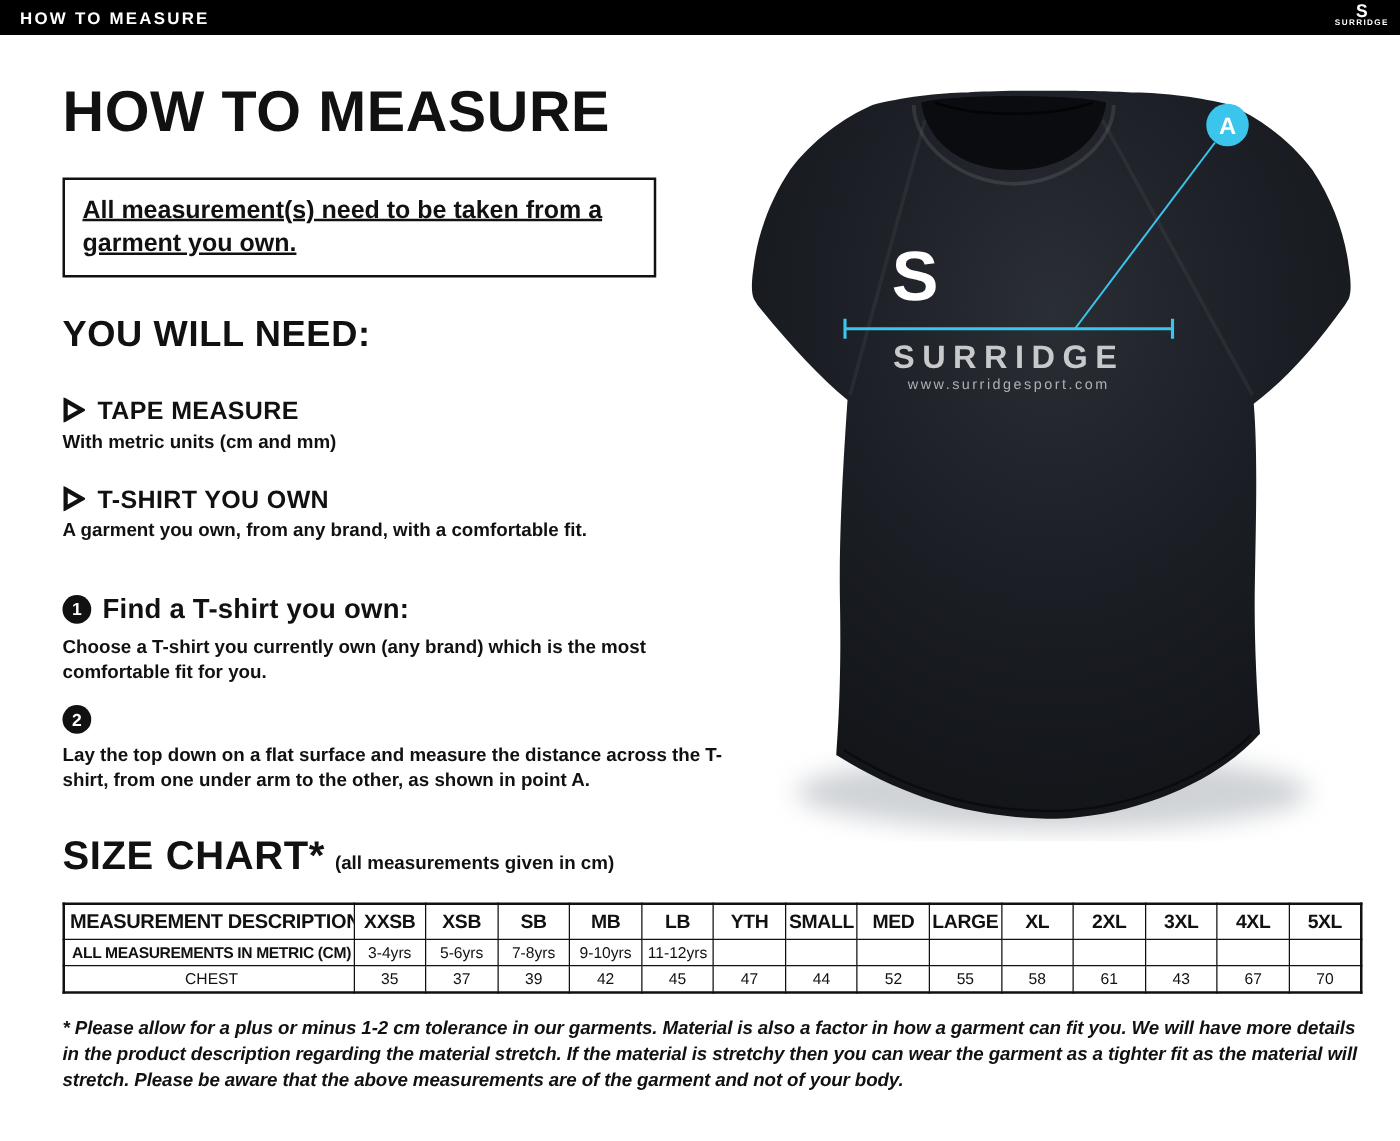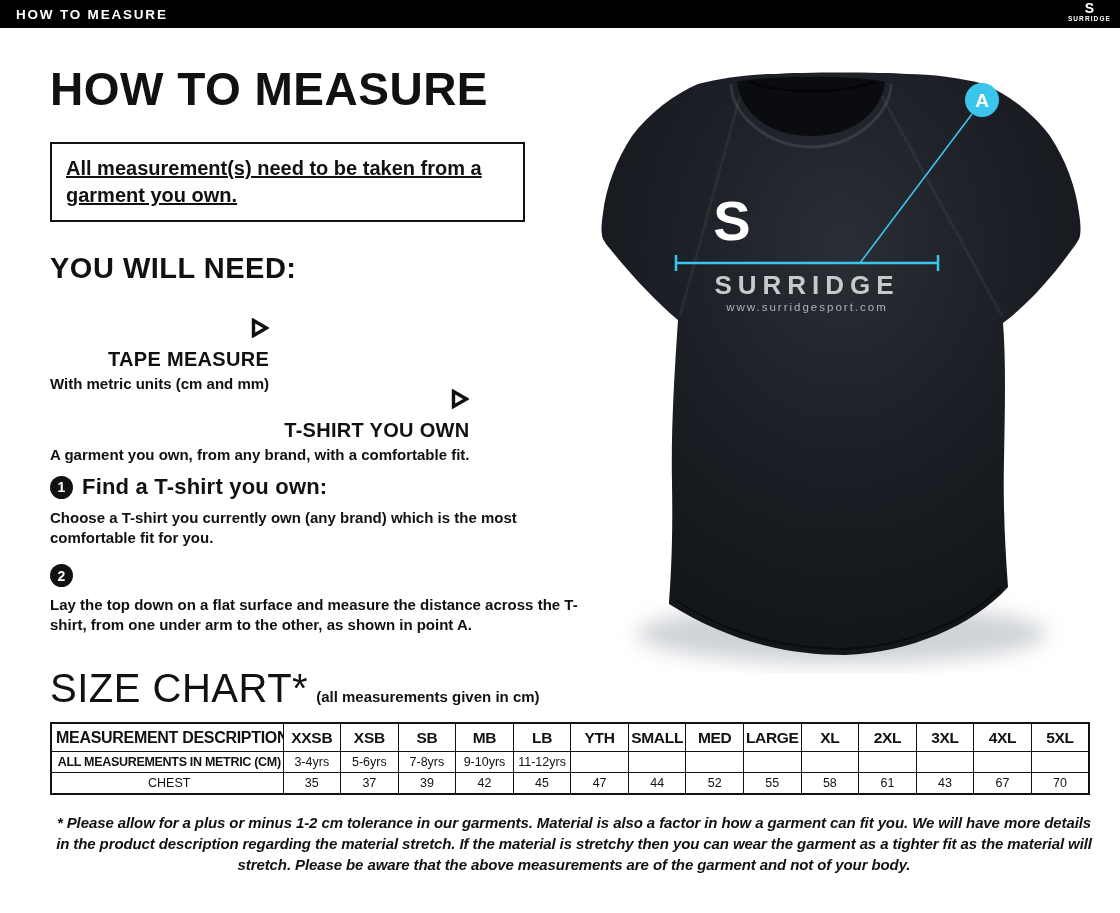--- a/index.html
+++ b/index.html
@@ -18,50 +18,50 @@
   .main-heading{position:absolute;left:50px;top:62px;margin:0;font-size:46px;font-weight:900;
                 letter-spacing:0.5px;}
   .notice-box{position:absolute;left:50px;top:142px;width:443px;border:2px solid #111;
               padding:11px 14px;font-size:20px;font-weight:700;line-height:27px;text-decoration:underline;}
   .ywn-heading{position:absolute;left:50px;top:252px;margin:0;font-size:29px;font-weight:900;
                letter-spacing:0.5px;}
 
   .need-item{position:absolute;left:50px;}
   .need-item.first{top:318px;}
   .need-item.second{top:389px;}
-  .need-title-row{display:flex;align-items:flex-end;gap:10px;flex-direction:column;}
+  .need-title-row{display:flex;align-items:flex-start;gap:10px;}
   .tri-icon{width:18px;height:20px;flex:0 0 auto;}
   .need-title{font-size:20px;font-weight:800;letter-spacing:0.3px;}
   .need-desc{font-size:15px;font-weight:700;margin-top:4px;}
 
   .step{position:absolute;left:50px;width:530px;}
   .step.one{top:474px;}
   .step.two{top:564px;}
   .step-title-row{display:flex;align-items:center;gap:9px;}
   .step-badge{width:23px;height:23px;border-radius:50%;background:#111;color:#fff;
               display:flex;align-items:center;justify-content:center;font-size:14px;font-weight:800;flex:0 0 auto;}
   .step-title{font-size:22px;font-weight:800;letter-spacing:0.2px;}
   .step-desc{font-size:15px;font-weight:700;line-height:20px;margin-top:8px;}
 
   
   .size-heading{position:absolute;left:50px;top:666px;margin:0;display:flex;align-items:baseline;}
-  .size-heading .big{font-size:40px;font-weight:400;letter-spacing:0.5px;}
+  .size-heading .big{font-size:32px;font-weight:700;letter-spacing:0.5px;}
   .size-heading .small{font-size:15px;font-weight:700;margin-left:8px;}
 
   table.size-table{position:absolute;left:50px;top:722px;width:1040px;border-collapse:collapse;
                    table-layout:fixed;border:2.5px solid #111;}
   table.size-table th,table.size-table td{border:1.5px solid #111;padding:0;overflow:hidden;white-space:nowrap;}
   table.size-table thead th{height:27px;font-size:15.5px;font-weight:700;letter-spacing:-0.3px;text-align:center;}
   table.size-table thead th.desc{text-align:left;padding-left:4px;font-size:16px;}
   table.size-table tbody td{height:20px;font-size:12.5px;font-weight:400;text-align:center;}
   table.size-table tbody td.lbl{text-align:center;padding-left:4px;}
   table.size-table tbody tr.metric td.lbl{font-weight:700;letter-spacing:-0.3px;}
 
   .footnote{position:absolute;left:50px;top:812px;width:1048px;font-size:15px;font-weight:700;
-            font-style:italic;line-height:21px;letter-spacing:-0.1px;text-align:center;}
+            font-style:italic;line-height:21px;letter-spacing:-0.1px;}
 
   
   .tshirt-figure{position:absolute;left:580px;top:48px;width:520px;height:625px;}
 </style>
 </head>
 <body>
 <div id="canvas">
 
   <div class="topbar">
     <span class="topbar-title">HOW TO MEASURE</span>

